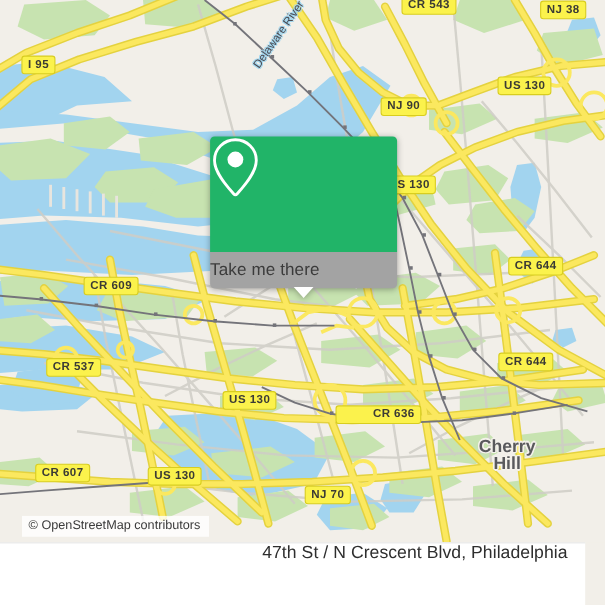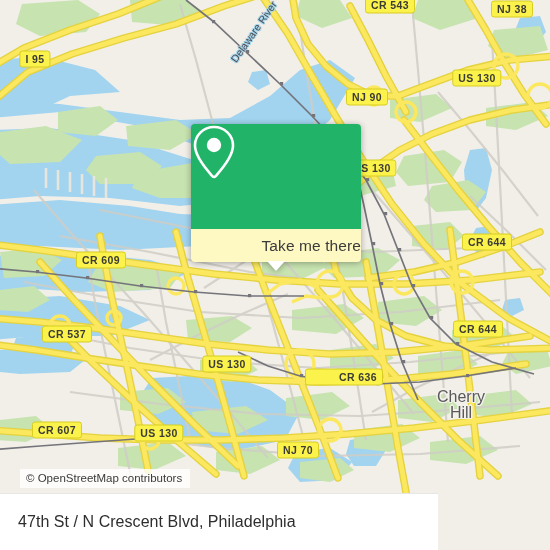--- a/index.html
+++ b/index.html
@@ -67,23 +67,23 @@
     z-index:40;
   }
   #popup-green{
     height:105px;
     background:#21b468;
     border-radius:4px 4px 0 0;
     display:flex;align-items:center;justify-content:center;
   }
   #popup-white{
     height:33px;
-    background:#fef9c3;
+    background:#a3a3a3;
     border-radius:0 0 4px 4px;
-    display:flex;align-items:center;justify-content:flex-end;
+    display:flex;align-items:center;justify-content:flex-start;
   }
   #popup-white span{
     font-size:15.5px;
     color:#3b3b3b;
     letter-spacing:.1px;
     font-family:"Liberation Sans", sans-serif;
   }
   #popup-tail{
     position:absolute;
     left:50%;margin-left:-9px;bottom:-9px;
@@ -101,27 +101,28 @@
     font-size:11.5px;
     color:#3a3a3a;
     z-index:45;
     font-family:"Liberation Sans", sans-serif;
     white-space:nowrap;
     margin-left:20px;
   }
 
   
   #footer{
-    position:absolute;left:0;top:493px;width:438px;height:57px;
+    position:absolute;left:0;top:493px;width:532px;height:57px;
     background:#ffffff;
     border-top:1px solid #e6e6e6;
-    display:flex;align-items:center;justify-content:space-between;
+    display:flex;align-items:flex-end;justify-content:space-between;
     padding:0 16px 0 18px;
     box-sizing:border-box;
     z-index:50;
+    flex-direction:column;
   }
   #addr{
     font-size:16px;color:#2e2e2e;letter-spacing:.05px;
     font-family:"Liberation Sans", sans-serif;white-space:nowrap;
   }
   #brand{display:flex;align-items:center;gap:2px;}
   #brandword{
     font-size:30px;color:#17161a;letter-spacing:-1.1px;
     font-weight:normal;line-height:1;
     font-family:"DejaVu Sans", sans-serif;
@@ -364,21 +365,21 @@
         <div class="shield" style="left: 67px; top: 334px;">CR 537</div>
         <div class="shield" style="left: 478px; top: 329px;">CR 644</div>
         <div class="shield" style="left: 227px; top: 364px;">US 130</div>
         <div class="shield" style="left: 344px; top: 377px; padding-left: 33px;">CR 636</div>
         <div class="shield" style="left: 57px; top: 430px;">CR 607</div>
         <div class="shield" style="left: 159px; top: 433px;">US 130</div>
         <div class="shield" style="left: 298px; top: 450px;">NJ 70</div>
       </div>
 
     <div id="labels">
-        <div class="placelbl" style="left: 461px; top: 405px;">Cherry
+        <div class="placelbl" style="left: 461px; top: 415px; font-weight: bold;">Cherry
 Hill</div>
         <div class="waterlbl" style="left: 233px; top: 55px; transform: rotate(-55deg);">Delaware River</div>
       </div>
 
     <div id="popup">
       <div id="popup-green">
         <svg width="46" height="56" viewBox="0 0 46 56">
           <path d="M23,3 C12.5,3 4,11.3 4,21.6 C4,33.5 16.5,46.6 21.6,52.4
                    C22.35,53.25 23.65,53.25 24.4,52.4
                    C29.5,46.6 42,33.5 42,21.6 C42,11.3 33.5,3 23,3 Z" fill="none" stroke="#ffffff" stroke-width="2.6"></path>

